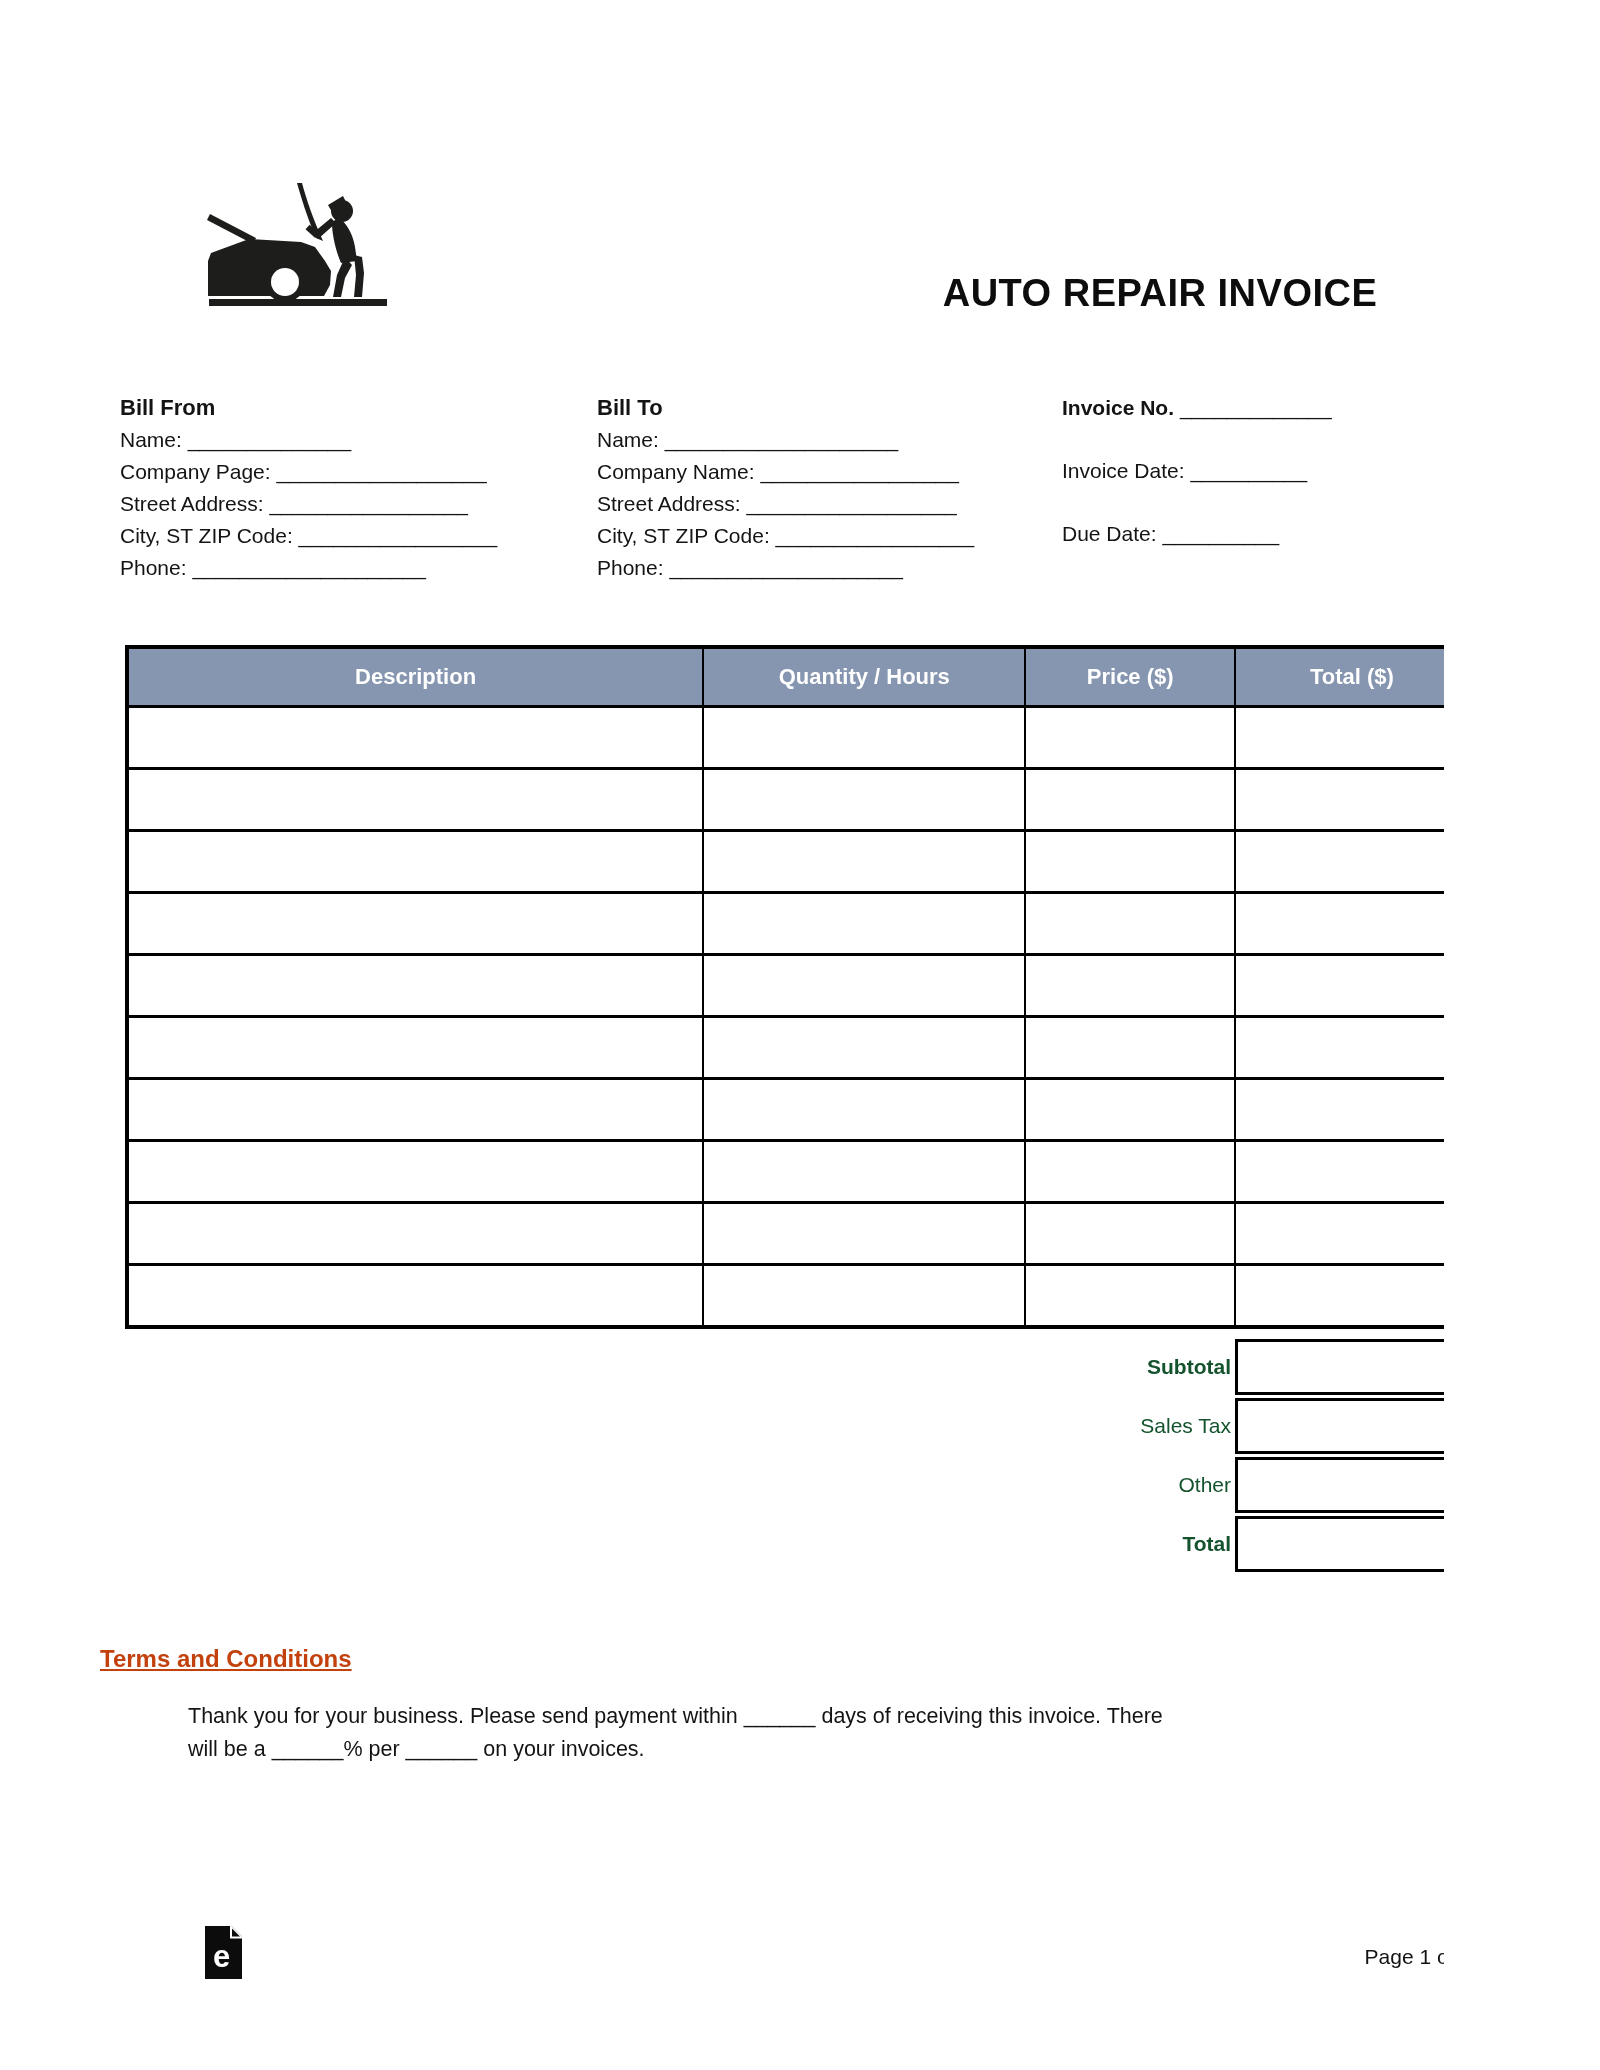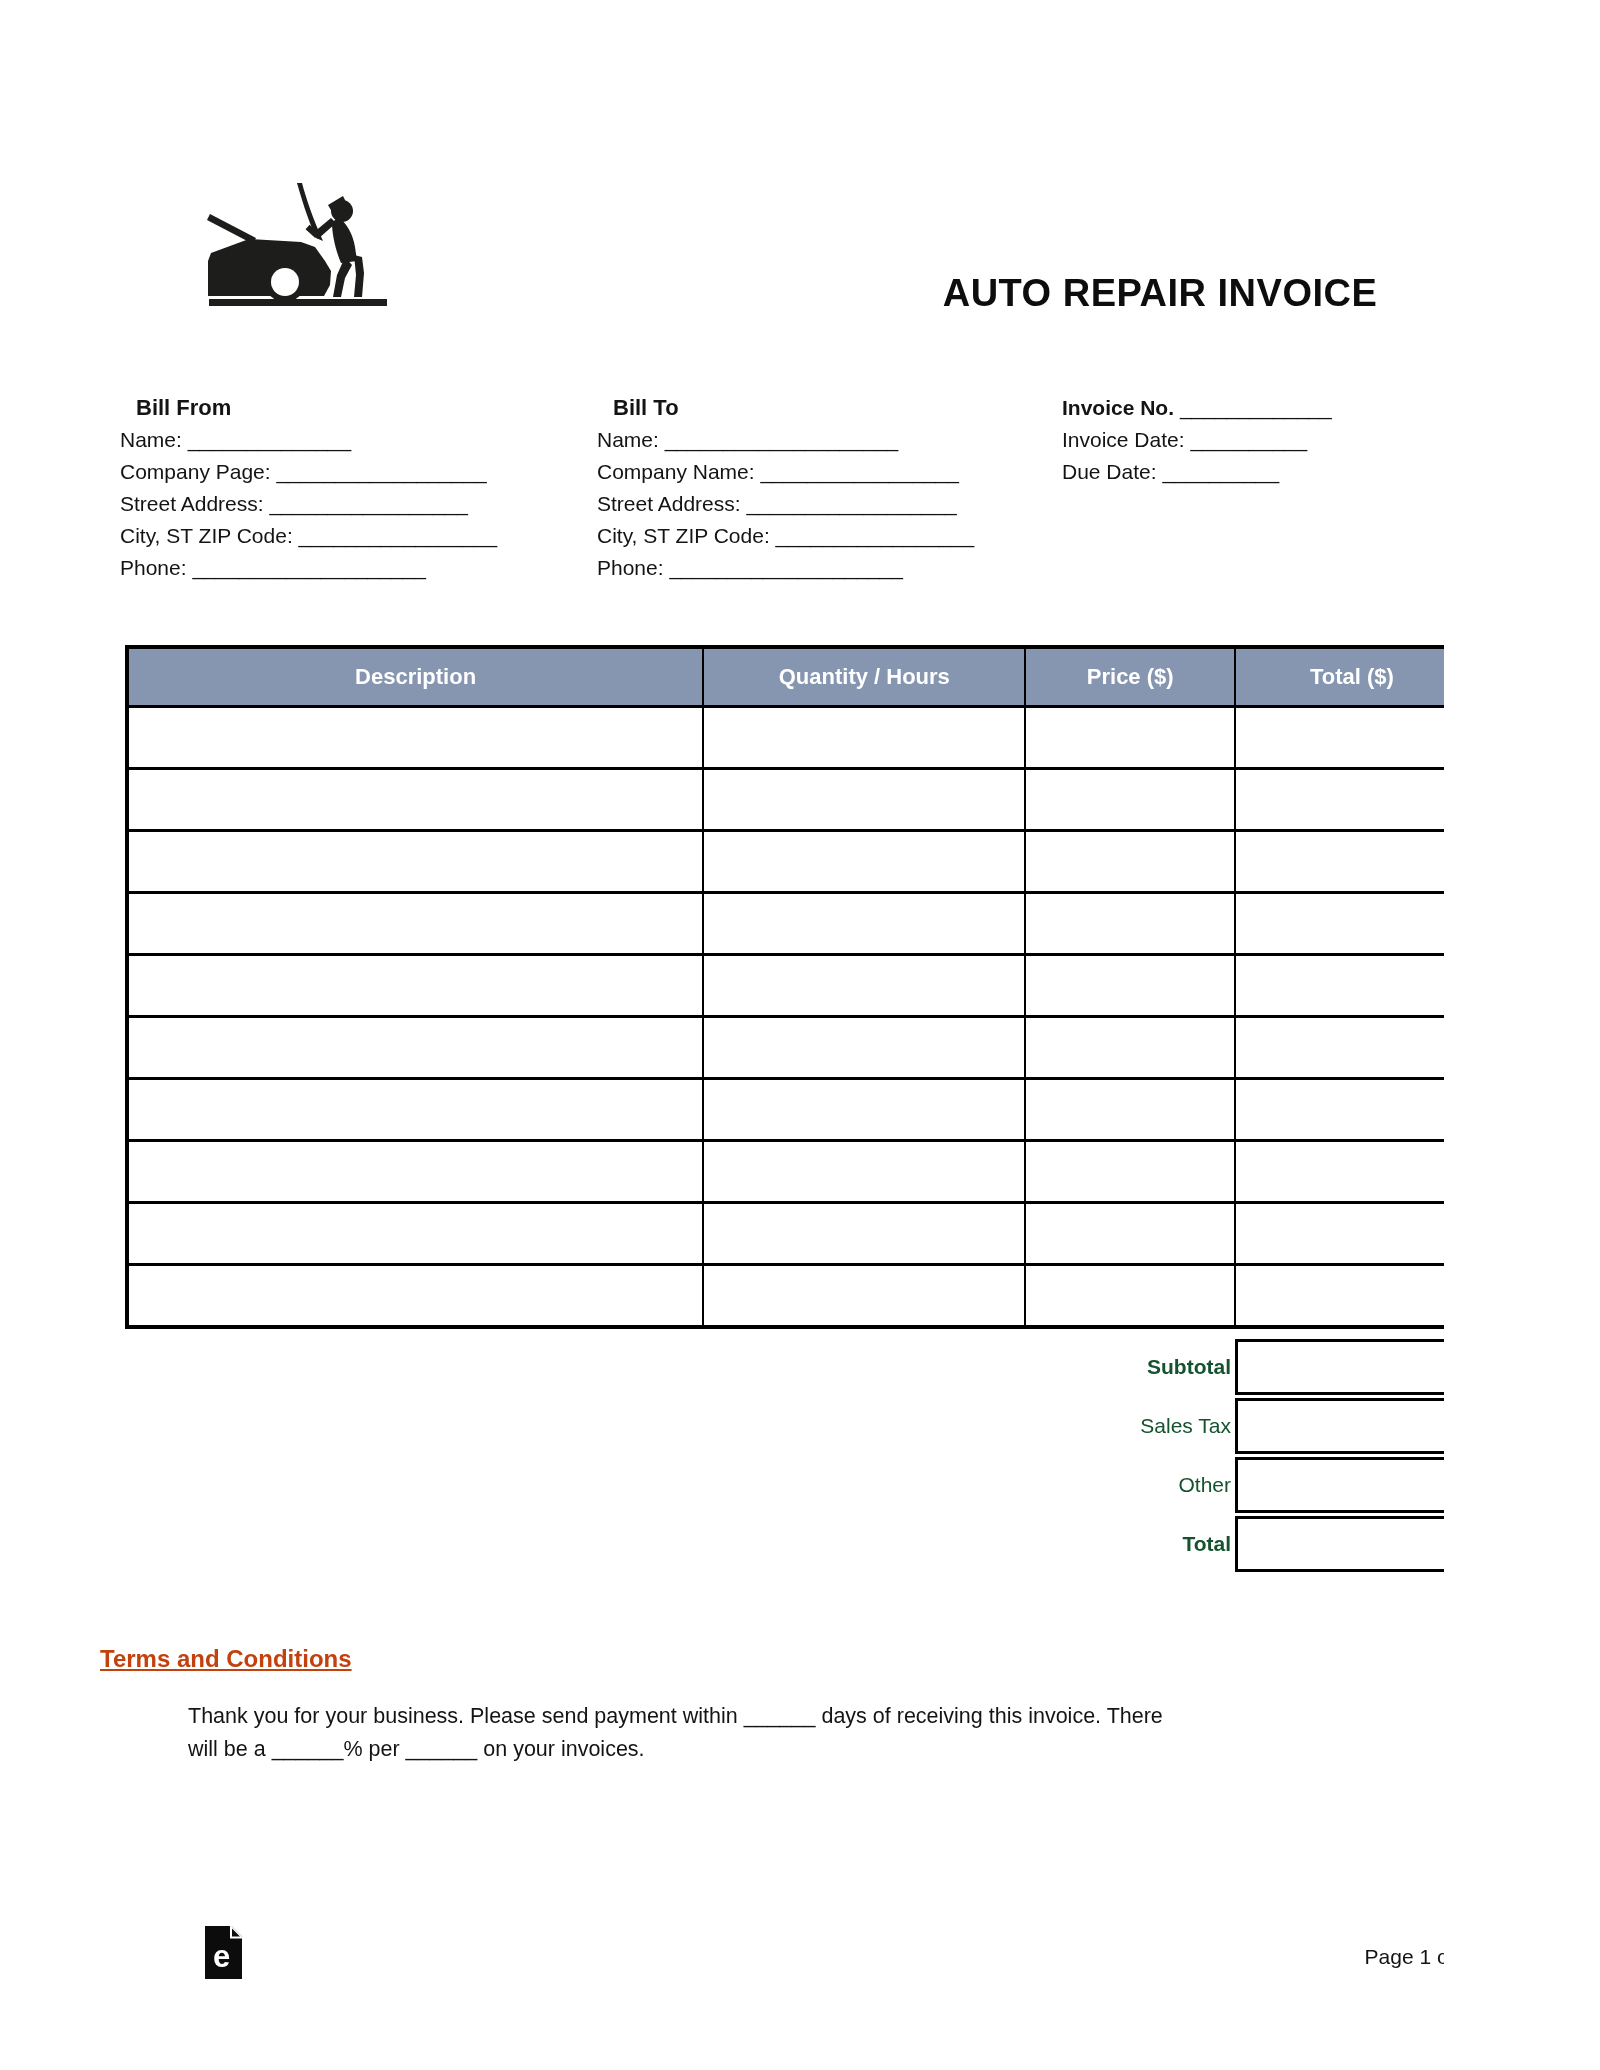--- a/index.html
+++ b/index.html
@@ -12,23 +12,23 @@
   
   .title{
     position:absolute;left:900px;top:272px;width:520px;text-align:center;
     font-size:38px;font-weight:bold;letter-spacing:.5px;white-space:nowrap;color:#0d0d0d;
   }
   
   .addr{position:absolute;top:392px;font-size:21px;line-height:32px;white-space:nowrap;color:#141414;}
   .addr-from{left:120px;}
   .addr-to{left:597px;}
   .addr-meta{left:1062px;}
-  .addr .heading{font-size:22px;font-weight:bold;margin-left:16px;}
+  .addr .heading{font-size:22px;font-weight:bold;}
   .meta-line{white-space:nowrap;}
-  .meta-gap{}
+  .meta-gap{margin-top:31px;}
   .blank{letter-spacing:0;}
   .bold{font-weight:bold;}
   
   table.items{
     position:absolute;left:125px;top:645px;width:1347px;
     border-collapse:collapse;table-layout:fixed;border:4px solid #000;padding-left:16px;
   }
   table.items th{
     background:#8696B0;color:#fff;font-size:22px;font-weight:bold;
     height:56px;border:2px solid #000;border-top:4px solid #000;border-bottom:3px solid #000;

